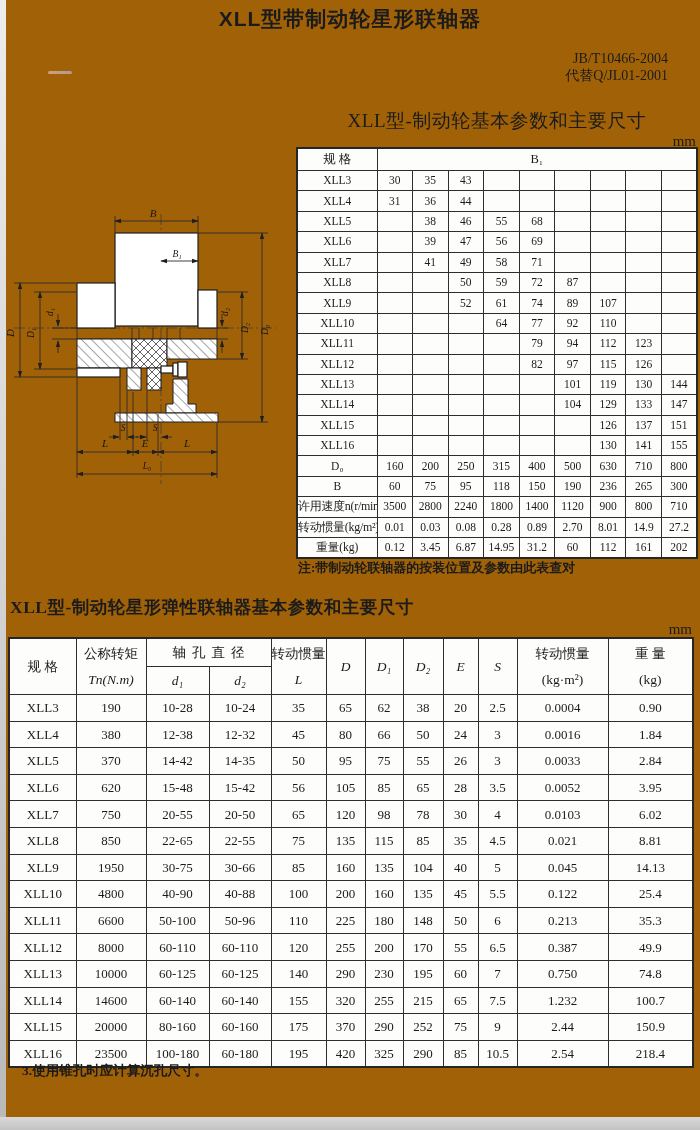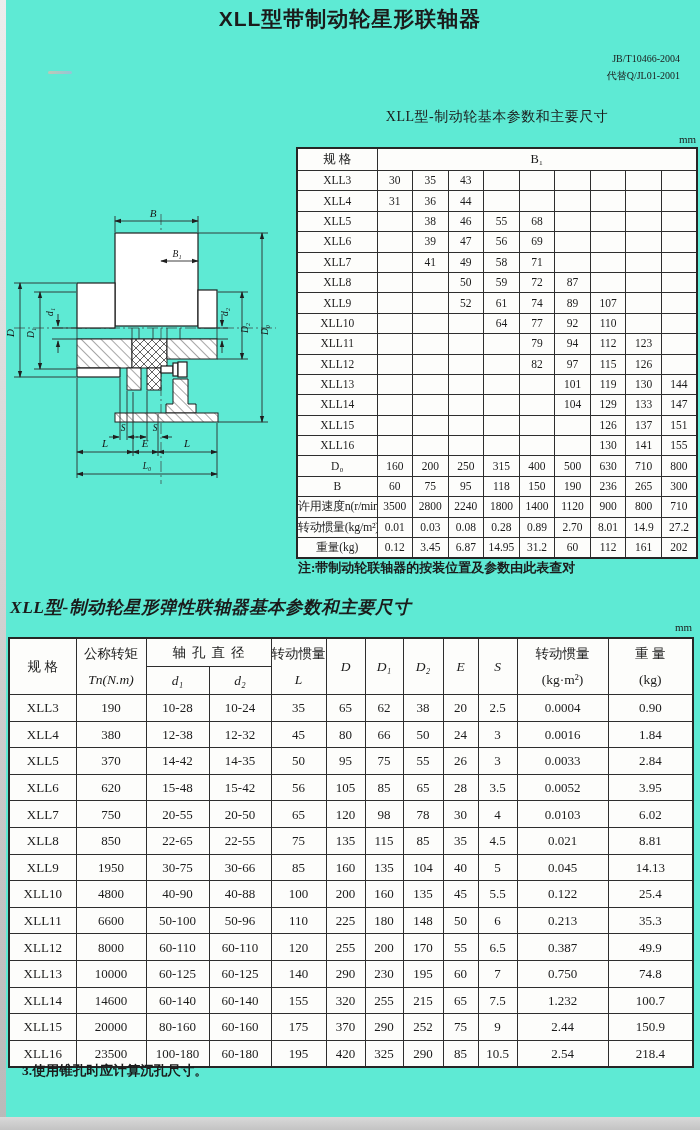--- a/index.html
+++ b/index.html
@@ -1,50 +1,50 @@
 <!DOCTYPE html>
 <html><head>
 <meta charset="utf-8">
 <style>
   html,body{margin:0;padding:0;}
   body{width:700px;height:1130px;background:#ffffff;
        font-family:"Liberation Serif","DejaVu Serif",serif;color:#1b1b1b;}
-  #page{position:relative;width:700px;height:1130px;background:#5eead4;overflow:hidden;}
+  #page{position:relative;width:700px;height:1130px;background:#a16207;overflow:hidden;}
 
   .edge-left{position:absolute;left:0;top:0;width:6px;height:1130px;
              background:linear-gradient(180deg,#ededed 0%,#d9d9d9 40%,#b9b9b9 100%);}
   .edge-bottom{position:absolute;left:0;top:1117px;width:700px;height:13px;
                background:linear-gradient(180deg,#d9d9d9,#c3c3c3);}
   .smudge{position:absolute;left:48px;top:71px;width:24px;height:3px;border-radius:2px;
           background:linear-gradient(90deg,#e8b9a9,#aab6d8);opacity:.7;}
 
   #title{position:absolute;left:0;top:5px;width:700px;text-align:center;
          font-size:21px;font-weight:700;letter-spacing:1px;
          font-family:"Liberation Sans","DejaVu Sans",sans-serif;}
-  #std{position:absolute;right:20px;top:50px;text-align:right;font-size:10px;line-height:17px;}
+  #std{position:absolute;right:32px;top:50px;text-align:right;font-size:14px;line-height:17px;}
 
   #t1-title{position:absolute;left:296px;top:108px;width:402px;text-align:center;
-            font-size:14px;letter-spacing:.5px;}
-  .unit{position:absolute;font-size:11px;}
+            font-size:19px;letter-spacing:.5px;}
+  .unit{position:absolute;font-size:15px;}
   #t1-unit{left:296px;top:133px;width:400px;text-align:right;}
   #t2-unit{left:8px;top:621px;width:684px;text-align:right;}
 
   table{border-collapse:collapse;table-layout:fixed;background:#fdfdfb;}
   td{border:1px solid #2e2e2e;text-align:center;padding:0;overflow:hidden;white-space:nowrap;}
 
   #t1{position:absolute;left:296px;top:147px;width:402px;border:2px solid #262626;
       font-size:11.5px;}
   #t1 thead td{height:21px;font-size:12.5px;}
   #t1 td{height:19.4px;line-height:19px;}
   #t1 td.small{font-size:12px;letter-spacing:-.3px;}
   #t1-note{position:absolute;left:298px;top:559px;font-size:13px;font-weight:600;font-family:Liberation Serif, serif;}
 
   #drawing{position:absolute;left:0px;top:188px;}
 
-  #t2-title{position:absolute;left:10px;top:595px;font-size:17.5px;font-weight:600;letter-spacing:.5px;font-style:italic;}
+  #t2-title{position:absolute;left:10px;top:595px;font-size:17.5px;font-weight:600;letter-spacing:.5px;}
   #t2{position:absolute;left:8px;top:637px;width:684px;border:2px solid #262626;font-size:13px;}
   #t2 thead td{font-size:13.5px;text-align:center;}
   #t2 thead .lat{font-style:italic;font-family:"Liberation Serif","DejaVu Serif",serif;}
   #t2 thead tr td{height:27px;}
   #t2 .two{vertical-align:middle;}
   #t2 .two div{line-height:26px;height:26px;}
   #t2 tbody td{height:25.6px;line-height:25px;}
   .sp{letter-spacing:6px;text-indent:6px;}
 
   #notes{position:absolute;left:8px;top:1062px;font-size:13.5px;font-weight:700;line-height:17.5px;}

